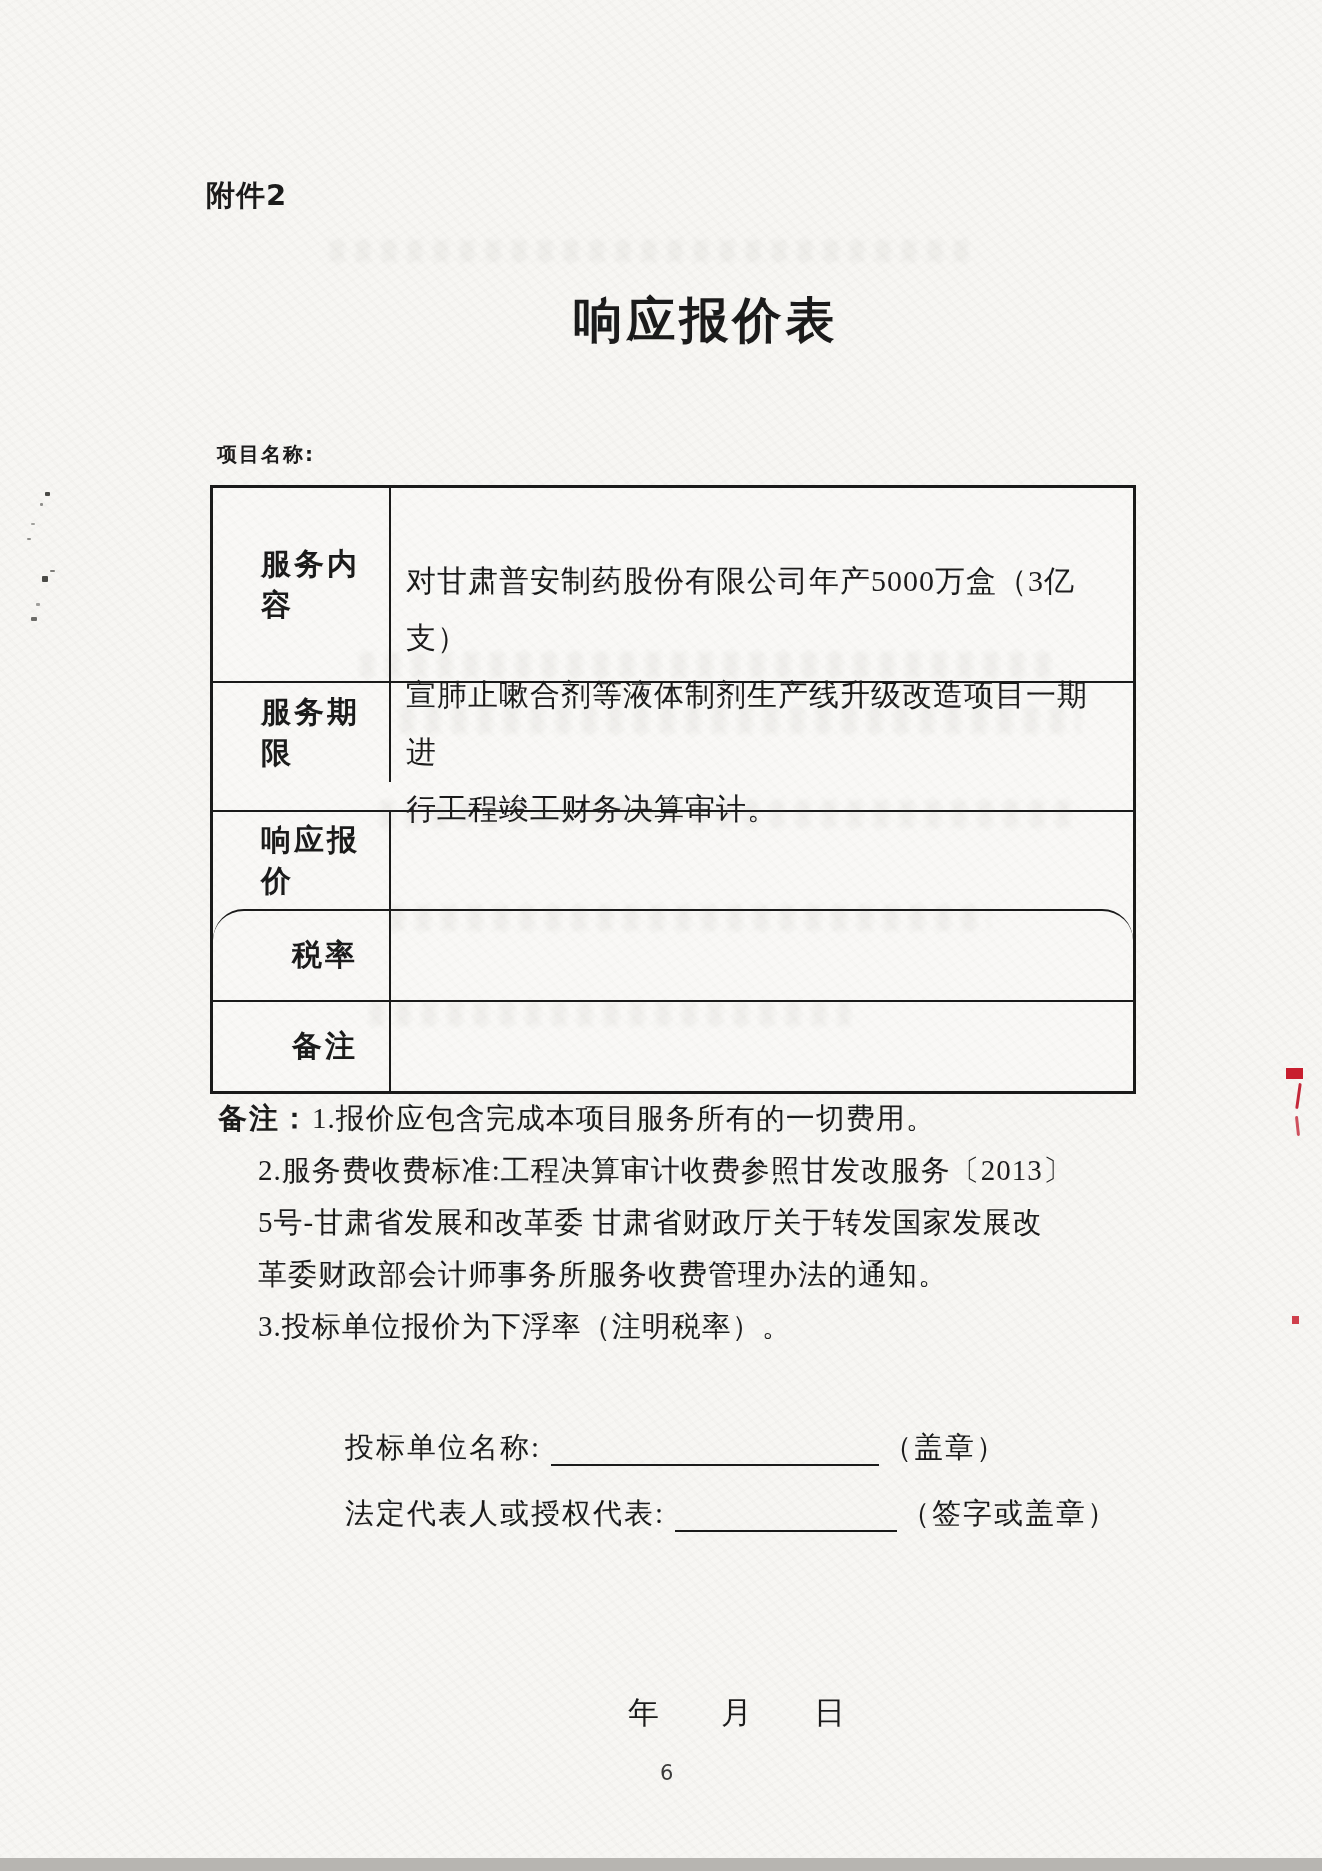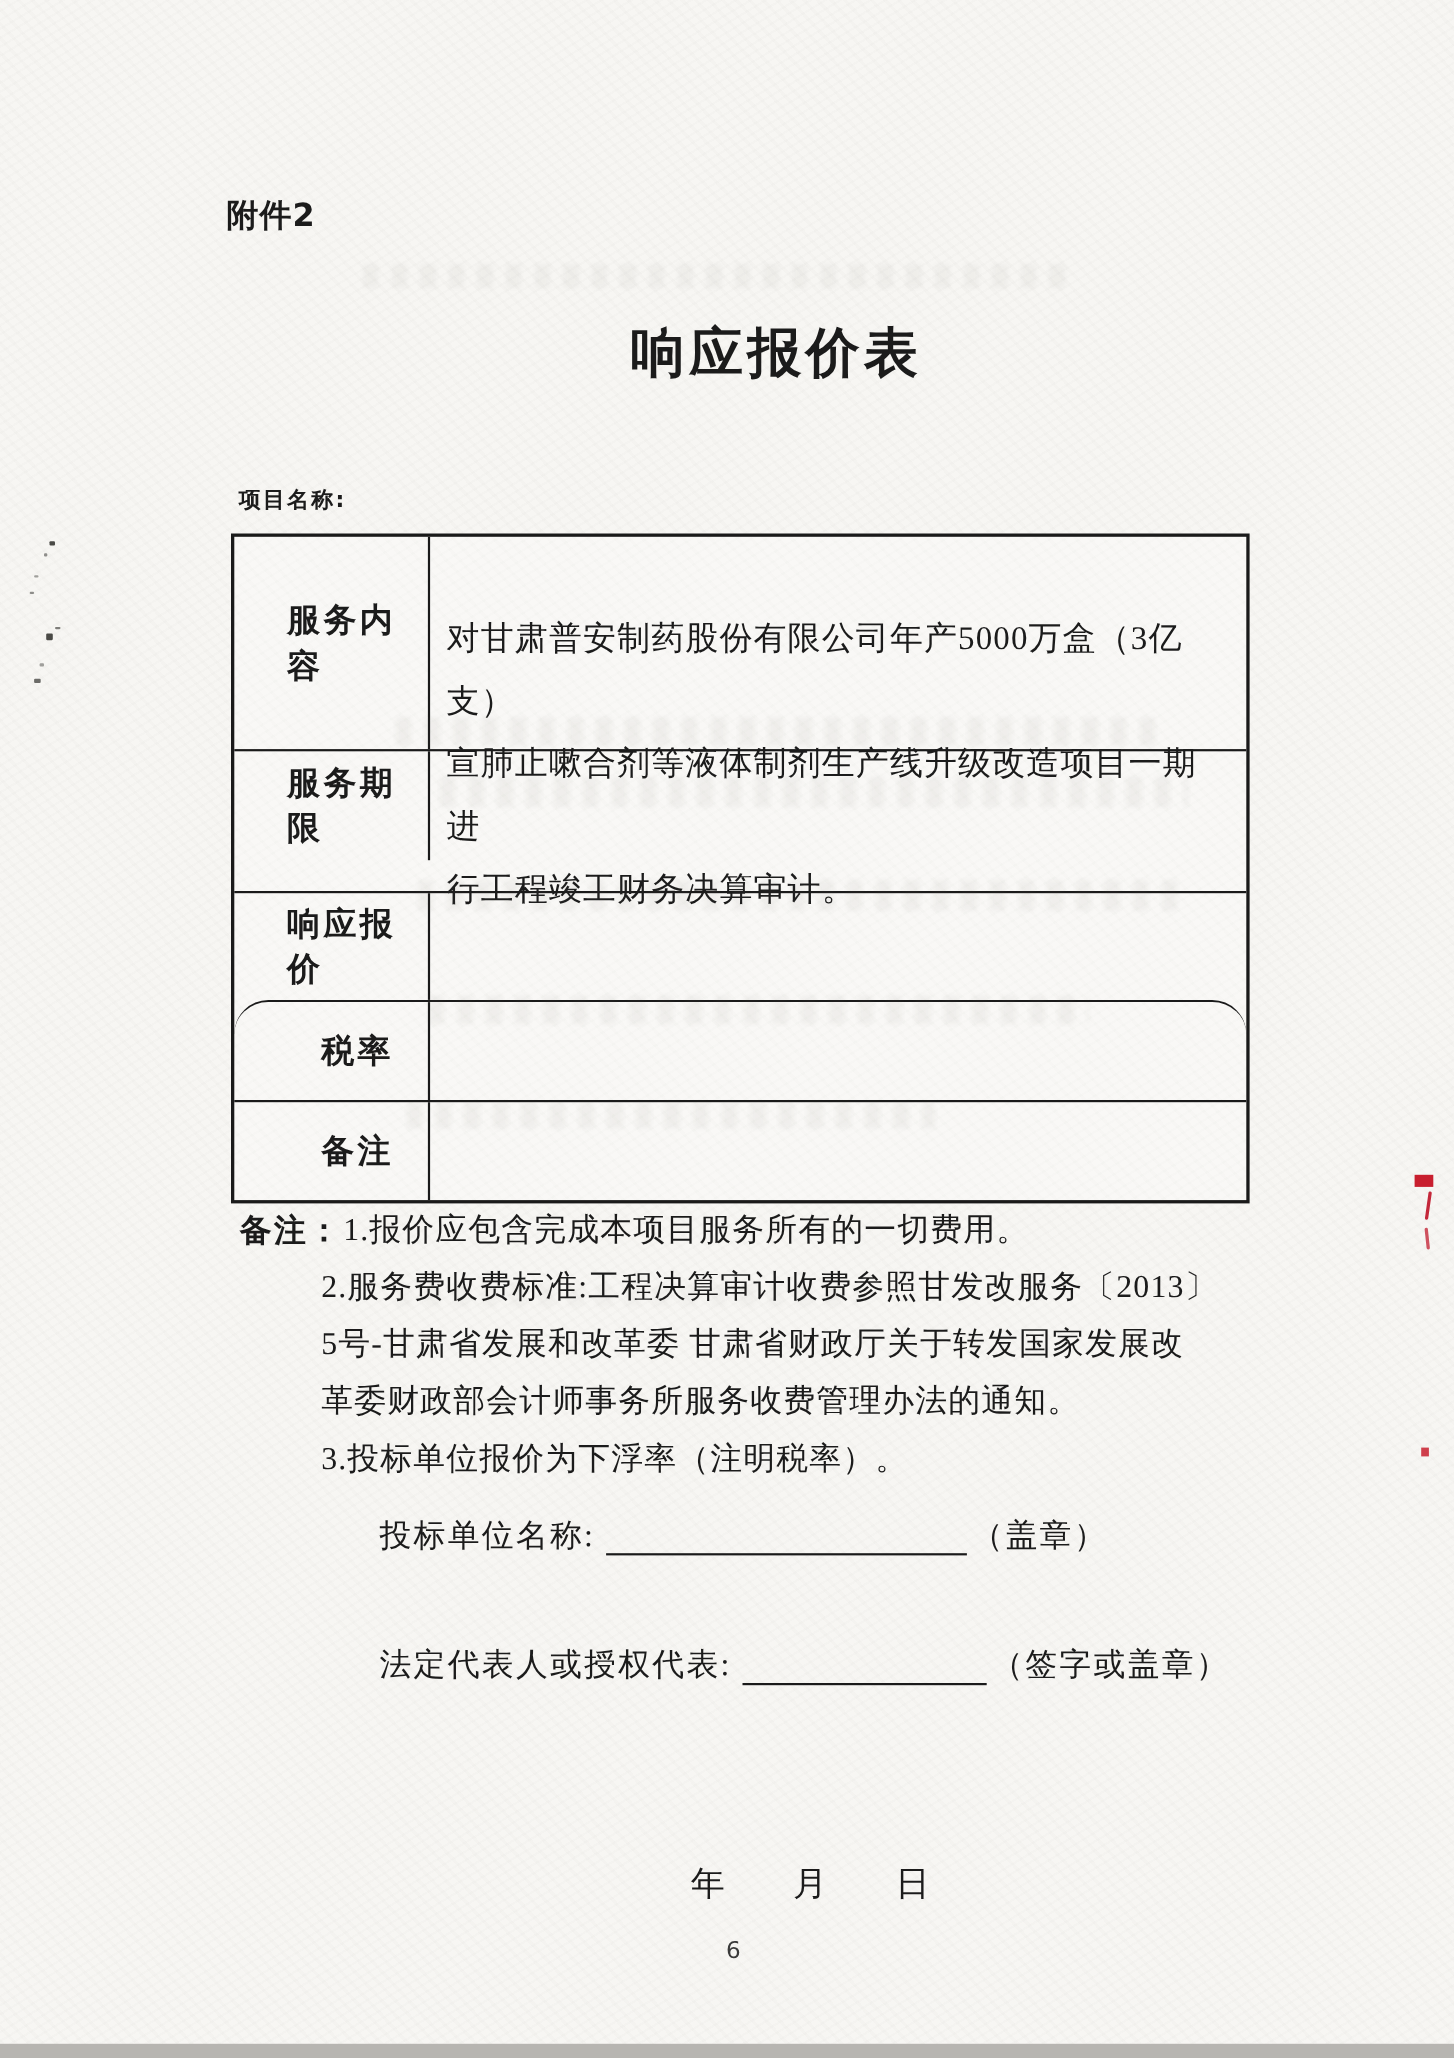--- a/index.html
+++ b/index.html
@@ -63,25 +63,25 @@
   
   .notes{
     left:218px;top:1092px;width:960px;
     font-size:29px;line-height:52px;letter-spacing:1px;
   }
   .notes-first{display:flex;}
   .notes-label{
     font-family:"DejaVu Sans", sans-serif;
     font-weight:700;flex:0 0 94px;letter-spacing:2px;
   }
-  .notes-indent{margin-left:74px;}
+  .notes-indent{margin-left:40px;}
 
   
   .sig-line{left:345px;font-size:29px;letter-spacing:2px;white-space:nowrap;}
-  .sig-bidder{top:1376px;}
+  .sig-bidder{top:1428px;}
   .sig-rep{top:1494px;}
   .blank-line{
     display:inline-block;height:30px;vertical-align:bottom;
     border-bottom:2.5px solid #1a1a1a;margin:0 4px 2px 10px;
   }
   .blank-bidder{width:328px;}
   .blank-rep{width:222px;}
 
   
   .date-line{left:628px;top:1692px;display:flex;gap:62px;font-size:31px;}

